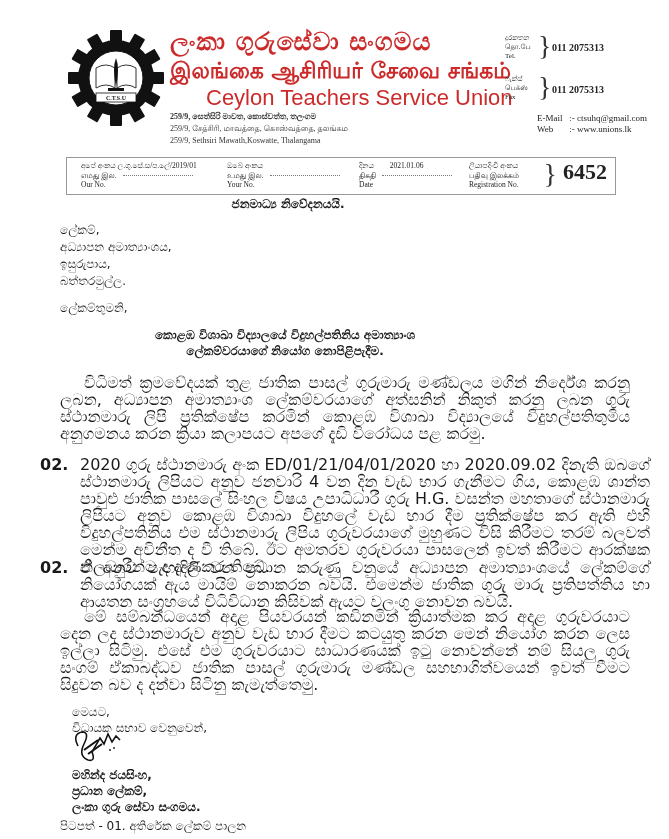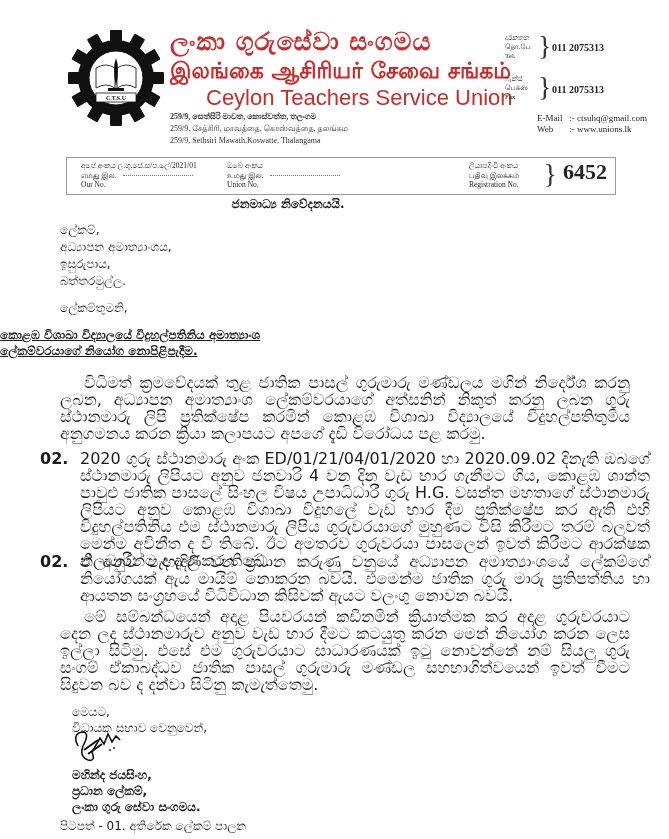--- a/index.html
+++ b/index.html
@@ -23,27 +23,27 @@
   .web-row { left: 505px; font-size: 9px; font-family: "Liberation Serif", serif; color: #222; white-space: nowrap; margin-left: 32px; }
   
   .refbox { left: 66px; top: 157px; width: 548px; height: 36px; border: 1.5px solid #999; background: #fff; }
   .ref-col { position: absolute; top: 3px; font-family: "Liberation Serif", serif; font-size: 7.5px; line-height: 9.5px; color: #222; white-space: nowrap; }
   .dots { display: inline-block; border-bottom: 1px dotted #777; width: 70px; margin-left: 6px; vertical-align: middle; }
   .regnum { position: absolute; right: 8px; top: 1px; font-family: "Liberation Serif", serif; font-size: 22px; font-weight: bold; color: #222; }
   .regbrace { position: absolute; right: 58px; top: 0px; font-family: "Liberation Serif", serif; font-size: 28px; color: #333; }
   .notice-title { left: 0; width: 576px; top: 197px; text-align: center; font-weight: bold; font-size: 12px; }
   .addressee { left: 60px; top: 222px; line-height: 17px; font-size: 12px; }
   .salute { left: 60px; top: 301px; font-size: 12px; }
-  .subject { left: 0; width: 570px; top: 327px; text-align: left; font-weight: bold; text-decoration: underline; font-size: 12px; line-height: 16px; }
+  .subject { left: 0; width: 570px; top: 327px; text-align: center; font-weight: bold; font-size: 12px; line-height: 16px; }
   .para { left: 60px; width: 570px; font-size: 16px; line-height: 17px; text-align: justify; }
   .p1 { top: 374px; text-indent: 24px; }
   .p2 { top: 450px; }
   .p3 { top: 553px; }
   .p4 { top: 608px; text-indent: 24px; }
-  .num { display: inline-block; width: 20px; font-weight: bold; }
+  .num { display: inline-block; width: 20px; font-weight: bold; margin-top: 6px; }
   .hang { padding-left: 20px; text-indent: -20px; }
   .closing { left: 72px; top: 704px; font-size: 12px; line-height: 16px; }
   .signature { left: 70px; top: 726px; width: 60px; height: 40px; }
   .signer { left: 72px; top: 767px; font-size: 12px; line-height: 16px; font-weight: bold; }
   .cc { left: 60px; top: 819px; font-size: 12px; }
 </style>
 </head>
 <body>
 
 <div class="abs logo">
@@ -104,28 +104,33 @@
   <span>ctsuhq@gmail.com</span>
 </div>
 <div class="abs web-row" style="top:124px;">
   <span style="display:inline-block;width:30px;">Web</span>
   <span>:-</span>
   <span>www.unions.lk</span>
 </div>
 
 <div class="abs refbox">
   <div class="ref-col" style="left:14px;">
-    <div><span>අපේ අංකය</span> <span>ල.ගු.සේ.ස/ප.ලේ/2021/01</span></div>
+    <div><span>අපේ අංකය</span> <span>ල.ගු.සේ.ස/ප.ලේ/2019/01</span></div>
     <div><span>எமது இல.</span><span class="dots"></span></div>
     <div>Our No.</div>
   </div>
   <div class="ref-col" style="left:160px;">
     <div>ඔබේ අංකය</div>
     <div><span>உமது இல.</span><span class="dots"></span></div>
-    <div>Union No.</div>
+    <div>Your No.</div>
+  </div>
+  <div class="ref-col" style="left:292px;">
+    <div><span>දිනය</span> <span style="margin-left:14px;">2021.01.06</span></div>
+    <div><span>திகதி</span><span class="dots"></span></div>
+    <div>Date</div>
   </div>
   <div class="ref-col" style="left:402px;">
     <div>ලියාපදිංචි අංකය</div>
     <div>பதிவு இலக்கம்</div>
     <div>Registration No.</div>
   </div>
   <div class="regbrace">}</div>
   <div class="regnum">6452</div>
 </div>
 

